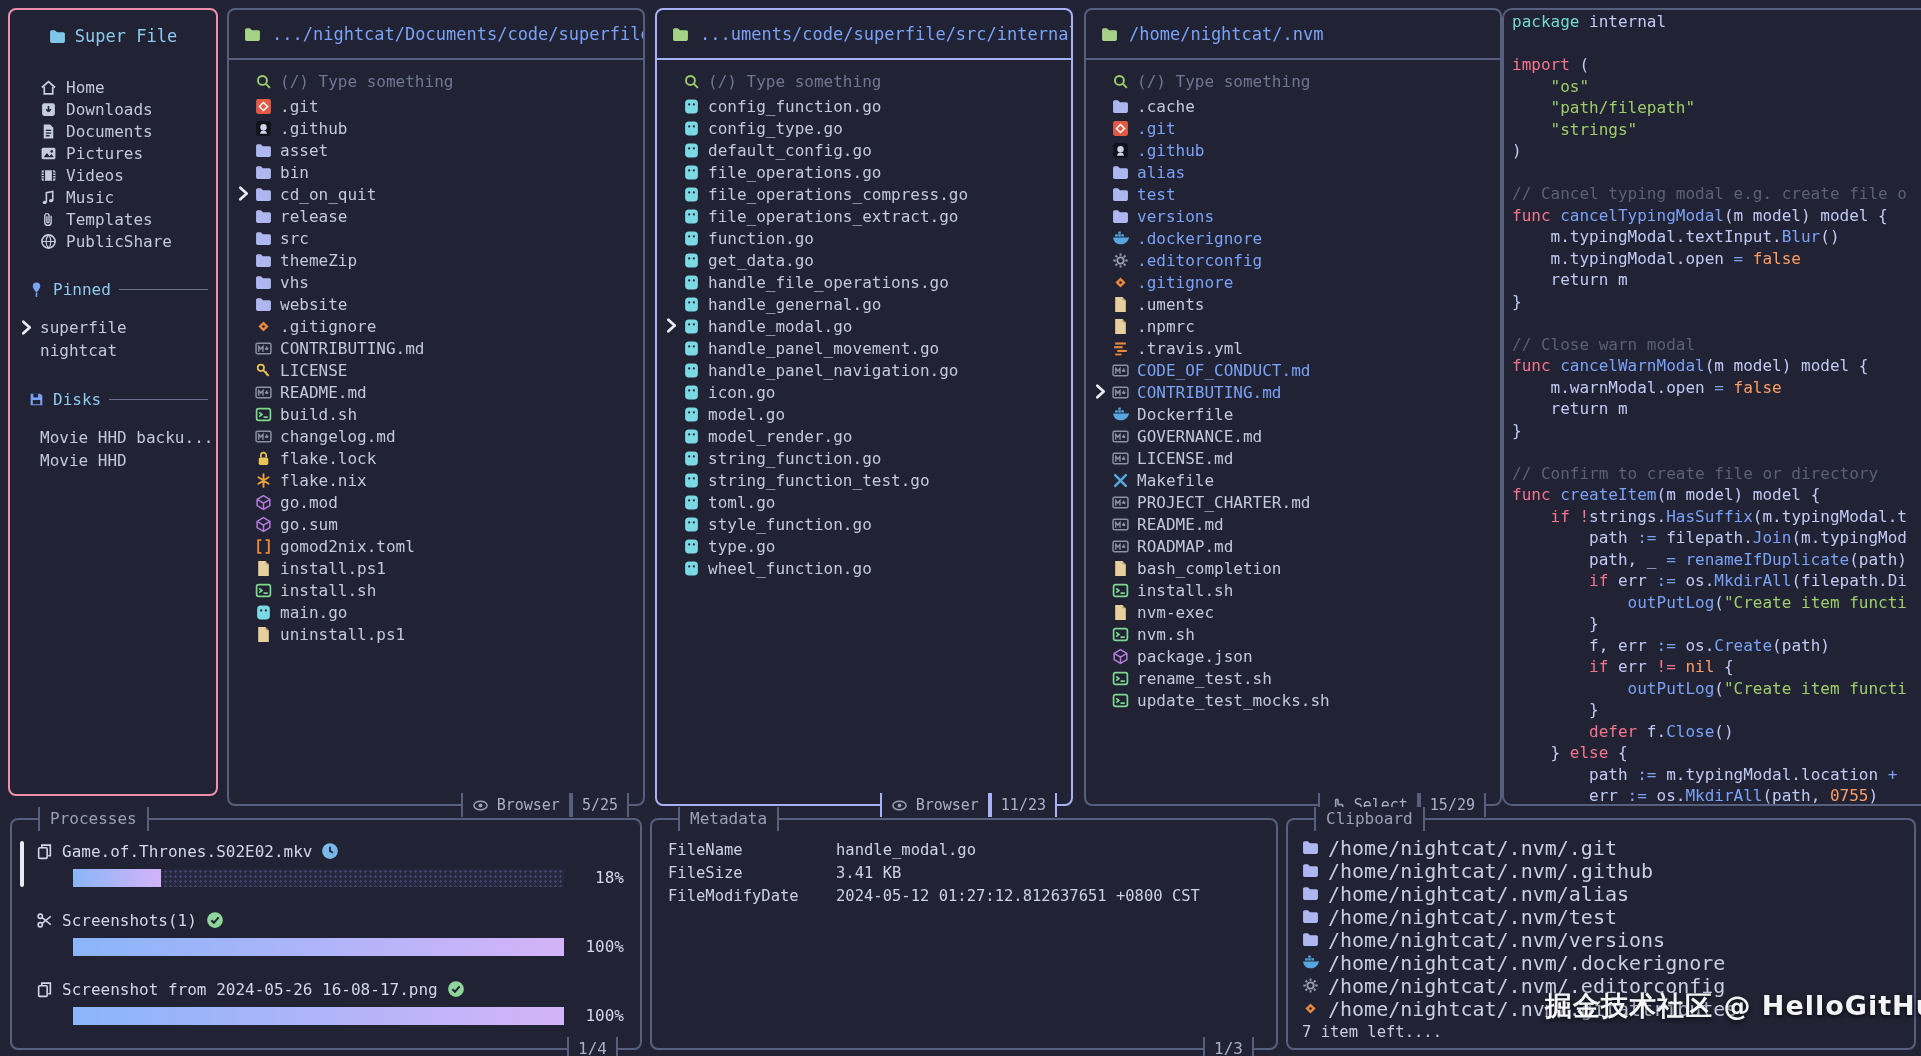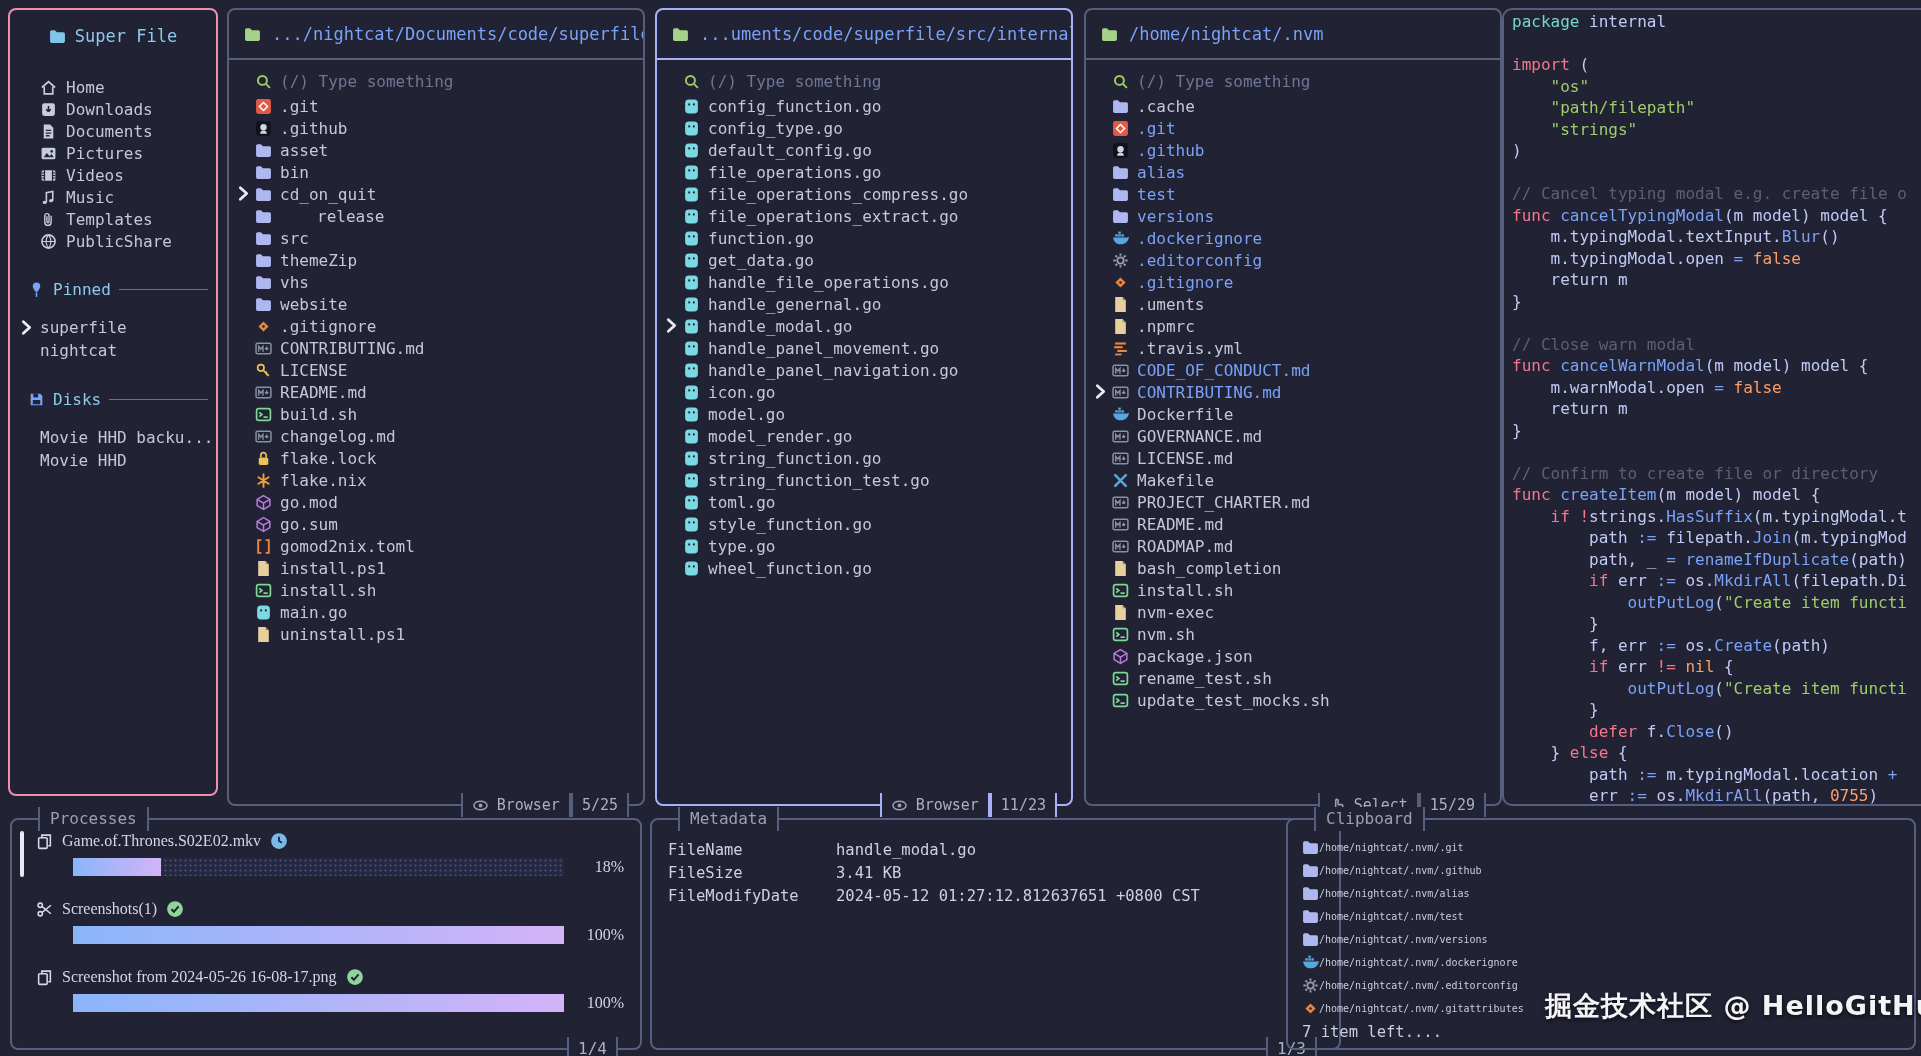--- a/index.html
+++ b/index.html
@@ -45,36 +45,36 @@
   
   .bpanel{position:absolute;top:818px;height:232px;box-sizing:border-box;
           border:2px solid #565f7e;border-radius:8px;}
   .ptitle{position:absolute;top:-13px;left:26px;background:#212233;border-left:2px solid #565f7e;
           border-right:2px solid #565f7e;padding:0 10px;height:24px;line-height:24px;
           color:#9aa0b8;font-size:16px;}
   .pfoot{position:absolute;bottom:-13px;right:22px;background:#212233;border-left:2px solid #565f7e;
          border-right:2px solid #565f7e;padding:0 9px;height:24px;line-height:24px;
          color:#aab0c6;font-size:16px;}
 
-  .proc-body{padding:10px 16px 0 24px;font-family:Liberation Serif, serif;}
+  .proc-body{padding:20px 16px 0 24px;}
   .proc-item{margin-bottom:22px;position:relative;}
   .proc-name{display:flex;align-items:center;gap:9px;height:22px;font-size:16px;color:#d3d7e8;margin-bottom:6px;}
   .proc-barrow{display:flex;align-items:center;gap:14px;margin-left:37px;}
   .proc-track{flex:1;height:18px;background-color:#262840;position:relative;overflow:hidden;
               background-image:radial-gradient(#40446a 1px,transparent 1.2px);background-size:5px 5px;}
   .proc-fill{position:absolute;left:0;top:0;bottom:0;background:linear-gradient(90deg,#8ab5fa,#d4b3f8);}
   .proc-pct{width:46px;text-align:right;font-size:16px;color:#d3d7e8;}
   .proc-cursor{position:absolute;left:-16px;top:1px;width:4px;height:46px;background:#e9ebf4;border-radius:2px;}
 
   .meta-body{padding:18px 16px 0 16px;}
   .meta-row{display:flex;height:23px;align-items:center;font-size:15.5px;color:#ccd1e4;white-space:nowrap;}
   .meta-k{width:168px;flex:none;}
 
   .clip-body{padding:16px 10px 0 14px;}
-  .clip-row{display:flex;align-items:center;height:23px;font-size:10px;white-space:nowrap;color:#c9cee0;}
+  .clip-row{display:flex;align-items:center;gap:9px;height:23px;font-size:20px;white-space:nowrap;color:#c9cee0;}
   .clip-note{height:23px;display:flex;align-items:center;font-size:15.5px;color:#c9cee0;}
 
   .watermark{position:absolute;left:1545px;top:988px;font-size:27px;font-weight:bold;color:#f4f4f6;
              font-family:"DejaVu Sans",sans-serif;letter-spacing:1px;
              text-shadow:0 2px 4px rgba(0,0,0,.65);white-space:nowrap;}
 
   .ic{display:inline-flex;width:17px;height:17px;flex:none;}
   .ic svg{width:100%;height:100%;}
   .ic-lg{width:18px;height:18px;}
 </style>
@@ -279,21 +279,21 @@
               </svg>
             </span>
             <span style="color: rgb(195, 200, 220);">cd_on_quit</span>
           </div>
           <div class="fp-row">
             <span class="ic" style="color: rgb(174, 183, 240);">
               <svg viewBox="0 0 16 16" xmlns="http://www.w3.org/2000/svg">
                 <path fill="currentColor" d="M1 3.5C1 2.7 1.7 2 2.5 2h3l2 2h6c.8 0 1.5.7 1.5 1.5v7c0 .8-.7 1.5-1.5 1.5h-11A1.5 1.5 0 0 1 1 12.5z"></path>
               </svg>
             </span>
-            <span style="color: rgb(195, 200, 220); margin-left: 37px;">release</span>
+            <span style="color: rgb(195, 200, 220);">release</span>
           </div>
           <div class="fp-row">
             <span class="ic" style="color: rgb(174, 183, 240);">
               <svg viewBox="0 0 16 16" xmlns="http://www.w3.org/2000/svg">
                 <path fill="currentColor" d="M1 3.5C1 2.7 1.7 2 2.5 2h3l2 2h6c.8 0 1.5.7 1.5 1.5v7c0 .8-.7 1.5-1.5 1.5h-11A1.5 1.5 0 0 1 1 12.5z"></path>
               </svg>
             </span>
             <span style="color: rgb(195, 200, 220);">src</span>
           </div>
           <div class="fp-row">
@@ -1169,21 +1169,21 @@
             <div class="proc-track">
               <div class="proc-fill" style="width: 100%;"></div>
             </div>
             <span class="proc-pct">100%</span>
           </div>
         </div>
       </div>
     <span class="pfoot">1/4</span>
   </section>
 
-  <section class="bpanel" style="left:650px;width:691px;">
+  <section class="bpanel" style="left:650px;width:628px;">
     <span class="ptitle">Metadata</span>
     <div class="meta-body" id="meta-rows">
         <div class="meta-row">
           <span class="meta-k">FileName</span>
           <span class="meta-v">handle_modal.go</span>
         </div>
         <div class="meta-row">
           <span class="meta-k">FileSize</span>
           <span class="meta-v">3.41 KB</span>
         </div>

